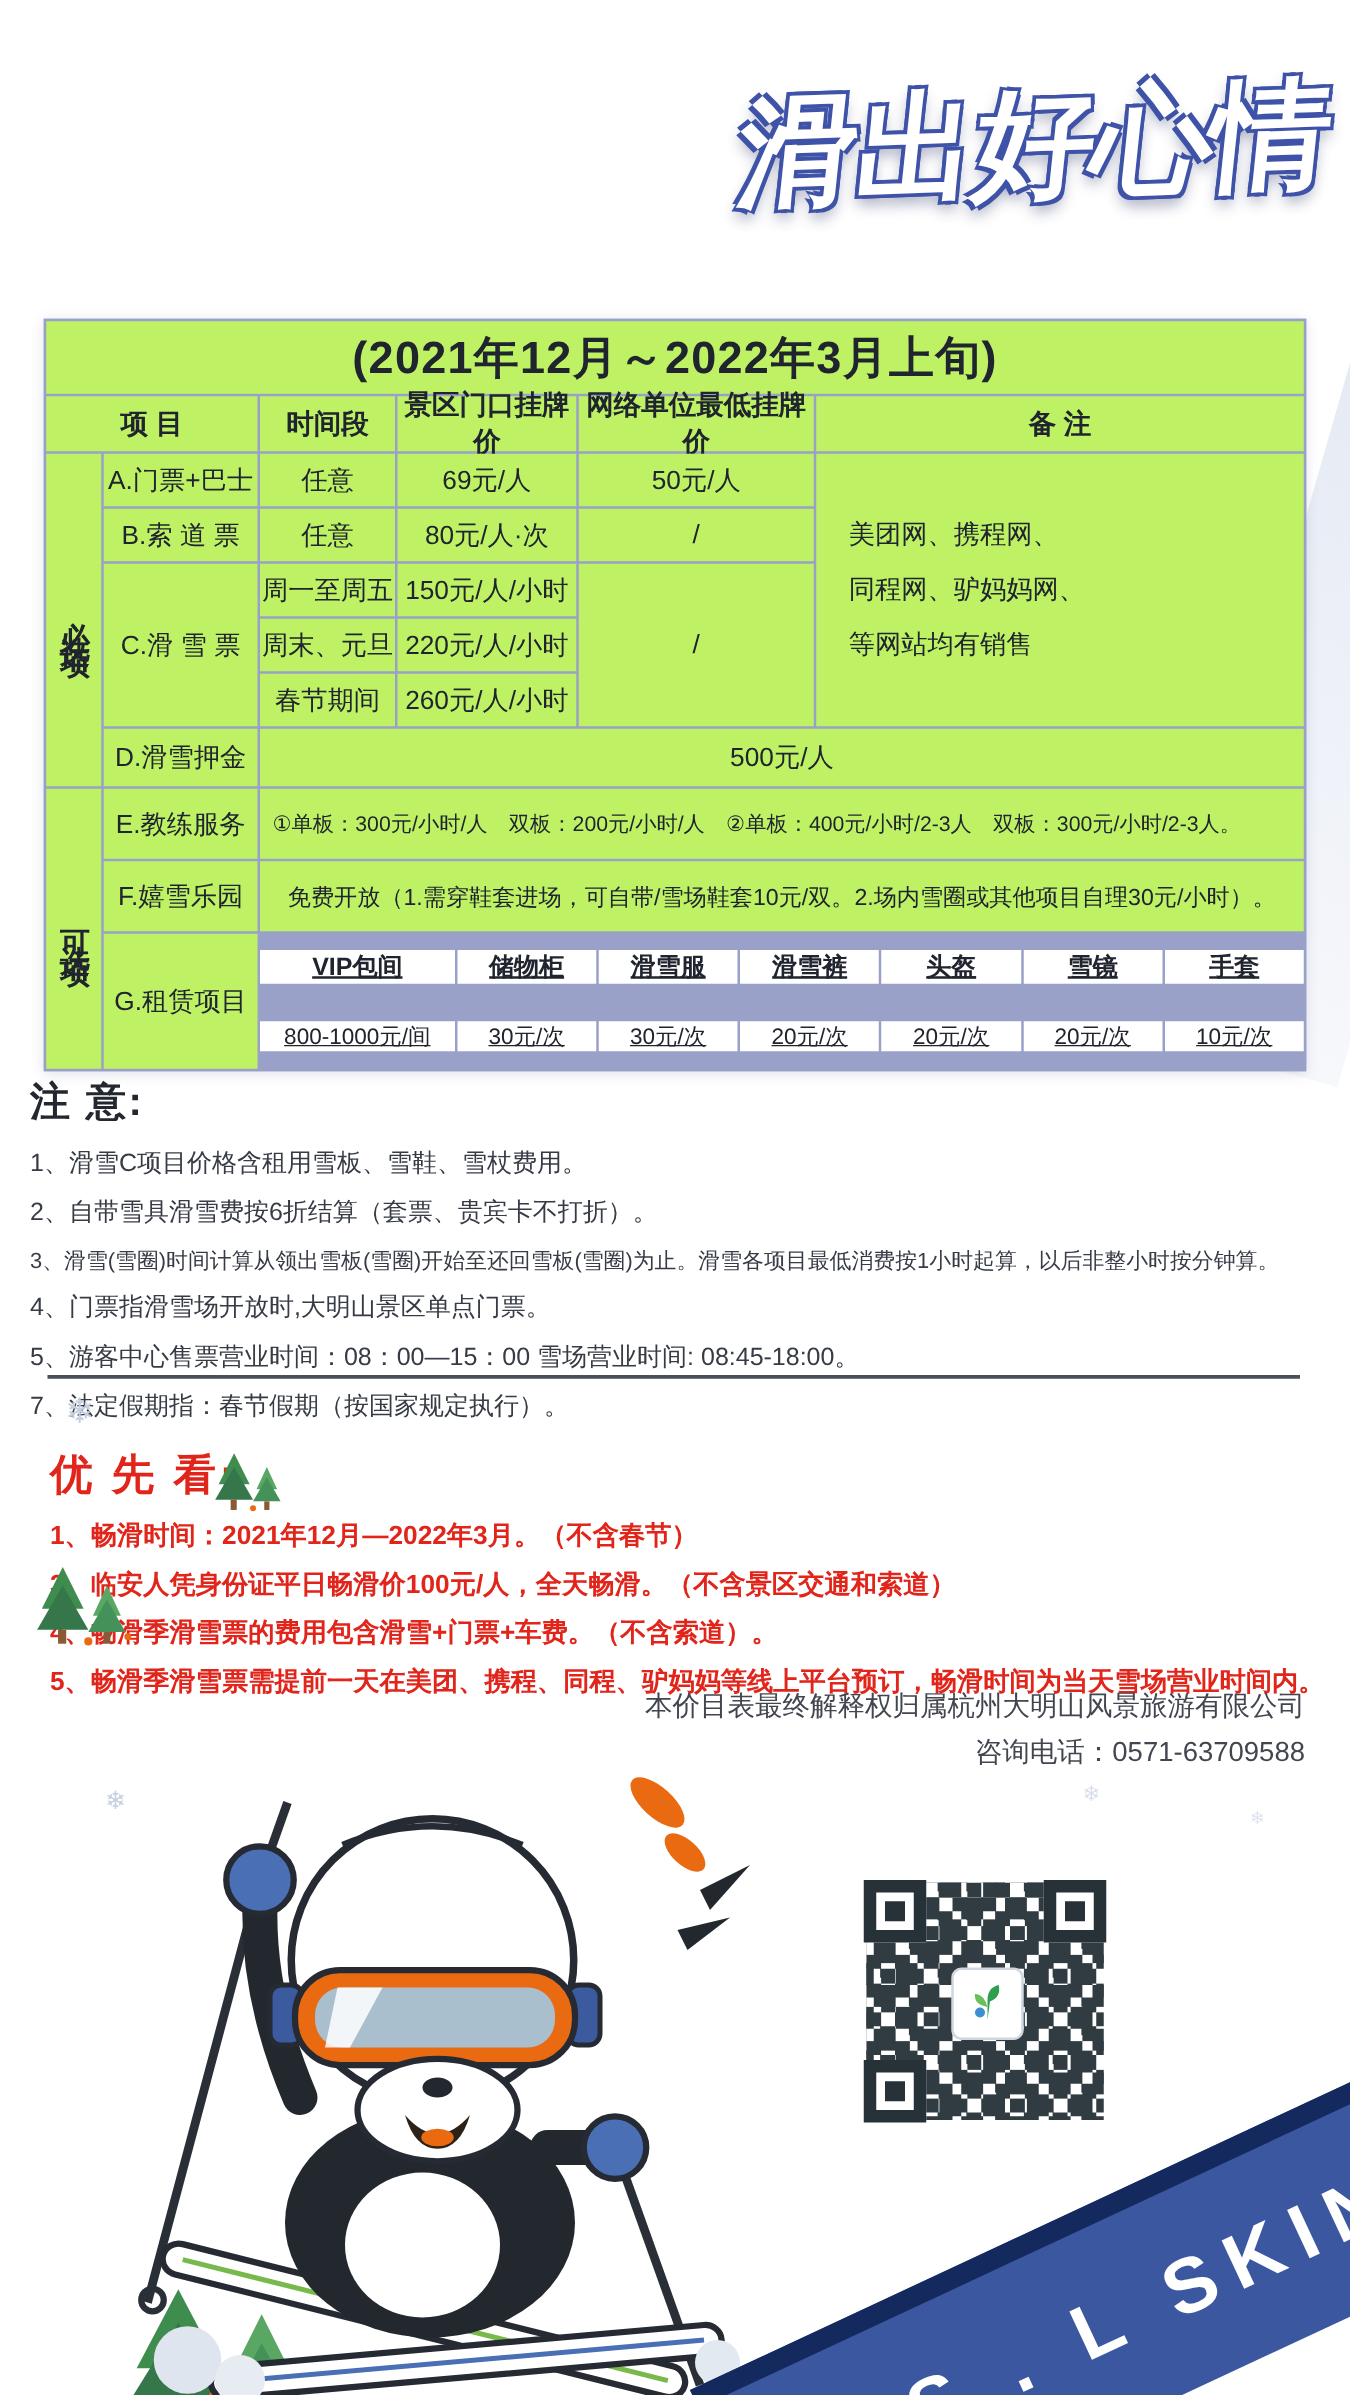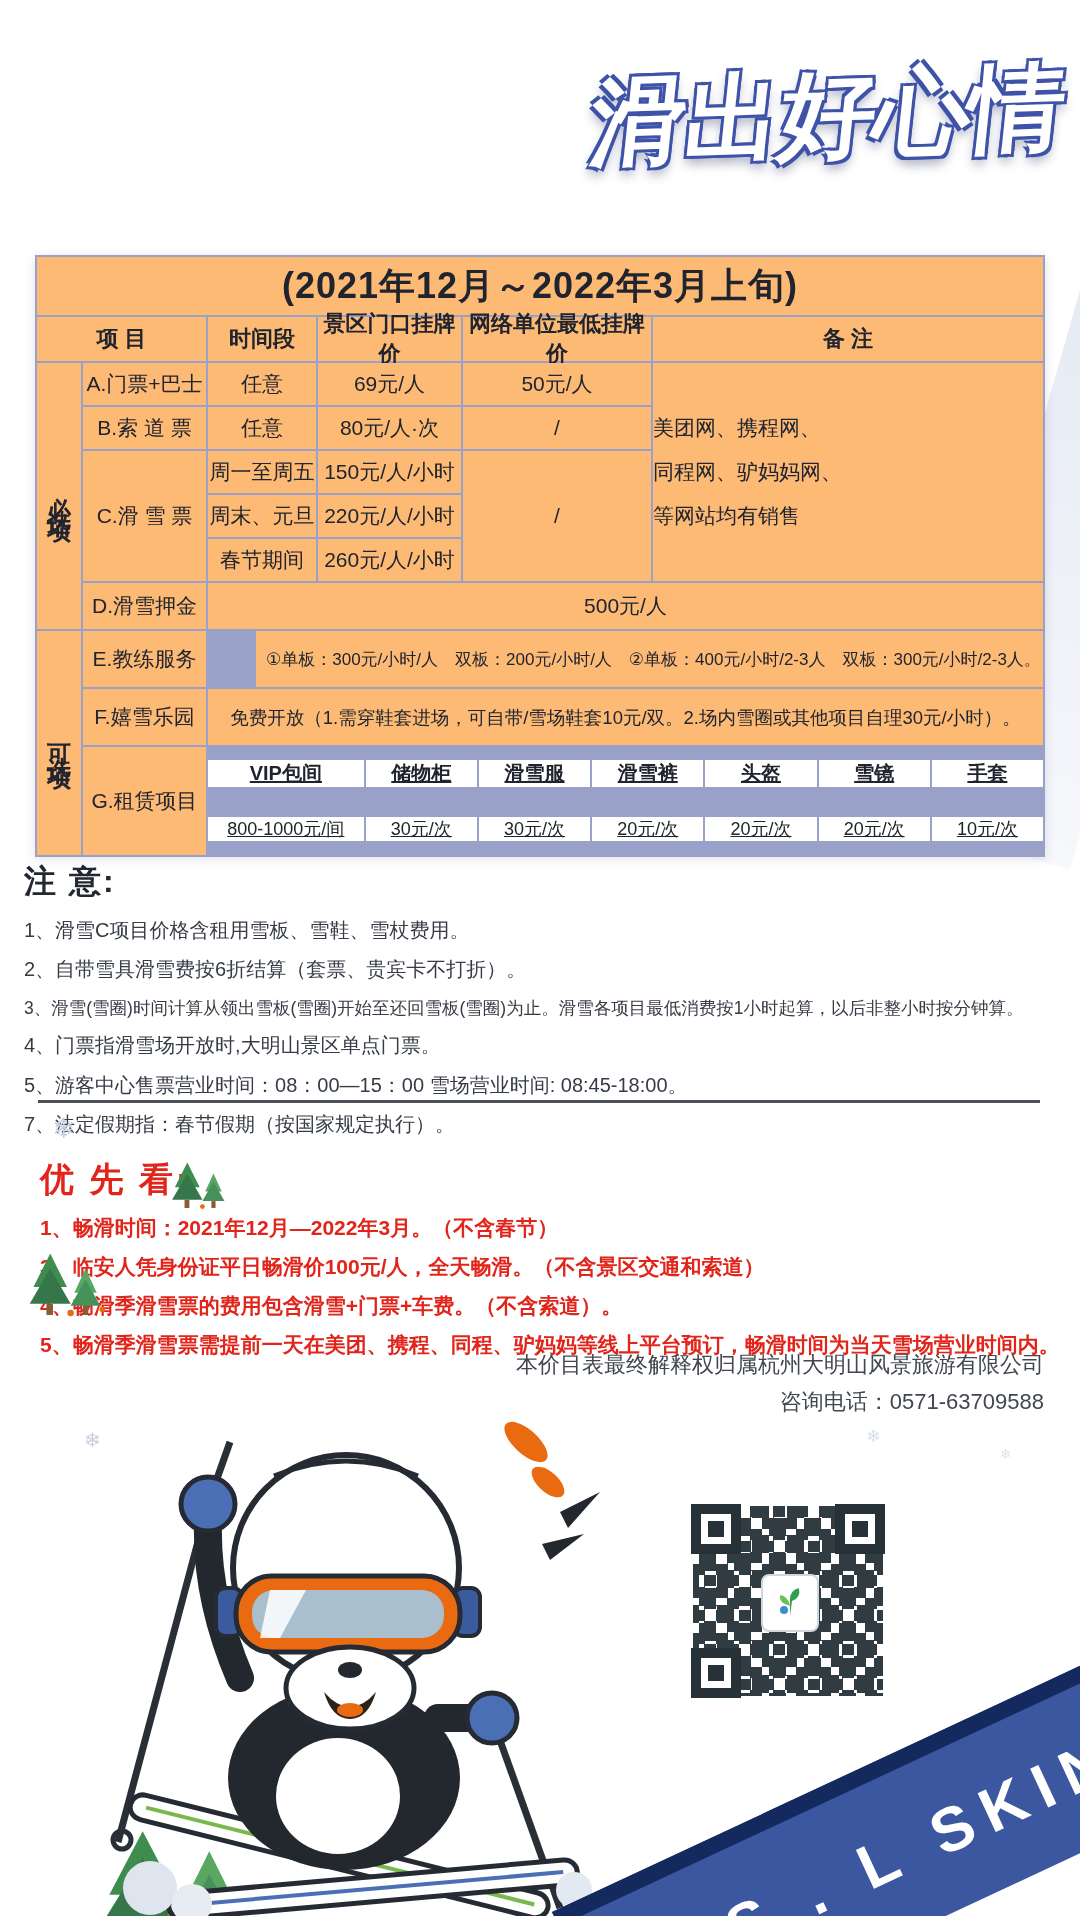--- a/index.html
+++ b/index.html
@@ -14,40 +14,40 @@
   .brand-cn{font-size:45px;font-weight:bold;letter-spacing:4px;}
   .brand-en{font-size:23px;font-weight:bold;letter-spacing:2.5px;margin-top:9px;}
   .slogan{position:absolute;left:592px;top:52px;font-size:96px;font-weight:900;color:#fff;
     letter-spacing:-2px;transform:skewX(-8deg) rotate(-2deg);white-space:nowrap;
     text-shadow:3px 3px 0 #3e53a8,-3px 3px 0 #3e53a8,3px -3px 0 #3e53a8,-3px -3px 0 #3e53a8,0 7px 12px rgba(30,40,90,.45);}
   
   .tbl{position:absolute;left:35px;top:255px;width:1006px;display:grid;
     grid-template-columns:44px 123px 108px 143px 188px 1fr;
     grid-template-rows:58px 44px 42px 42px 42px 42px 42px 46px 56px 56px 52px 54px;
     gap:2px;background:#9aa1c8;border:2px solid #9aa1c8;box-shadow:0 2px 10px rgba(90,100,150,.18);}
-  .tbl>div{background:#fdba74;display:flex;align-items:center;justify-content:center;
+  .tbl>div{background:#bef264;display:flex;align-items:center;justify-content:center;
     color:#20242e;font-size:21px;font-weight:500;text-align:center;}
   .t-title{grid-area:1/1/2/7;font-size:36px !important;font-weight:600 !important;letter-spacing:1px;}
   .th{font-size:22px !important;font-weight:bold !important;}
   .h-item{grid-area:2/1/3/3}.h-time{grid-area:2/3/3/4}.h-gate{grid-area:2/4/3/5}
   .h-online{grid-area:2/5/3/6}.h-remark{grid-area:2/6/3/7}
   .grp{writing-mode:vertical-lr;text-orientation:upright;font-weight:bold !important;
     font-size:24px !important;letter-spacing:12px;}
   .grp-req{grid-area:3/1/9/2}.grp-opt{grid-area:9/1/13/2}
   .a-item{grid-area:3/2/4/3}.a-time{grid-area:3/3/4/4}.a-gate{grid-area:3/4/4/5}.a-online{grid-area:3/5/4/6}
   .remark{grid-area:3/6/8/7;white-space:pre-line;justify-content:flex-start !important;
-    text-align:left !important;line-height:44px;}
+    text-align:left !important;padding-left:26px;line-height:44px;}
   .b-item{grid-area:4/2/5/3}.b-time{grid-area:4/3/5/4}.b-gate{grid-area:4/4/5/5}.b-online{grid-area:4/5/5/6}
   .c-item{grid-area:5/2/8/3}.c-online{grid-area:5/5/8/6}
   .c1-time{grid-area:5/3/6/4}.c1-gate{grid-area:5/4/6/5}
   .c2-time{grid-area:6/3/7/4}.c2-gate{grid-area:6/4/7/5}
   .c3-time{grid-area:7/3/8/4}.c3-gate{grid-area:7/4/8/5}
   .d-item{grid-area:8/2/9/3}.d-val{grid-area:8/3/9/7}
   .e-item{grid-area:9/2/10/3}.e-val{grid-area:9/3/10/7;font-size:17px !important;white-space:nowrap;
-    justify-content:flex-start !important;padding-left:10px;margin-left:48px;}
+    justify-content:flex-start !important;padding-left:10px;}
   .f-item{grid-area:10/2/11/3}.f-val{grid-area:10/3/11/7;font-size:18.5px !important;white-space:nowrap;}
   .g-item{grid-area:11/2/13/3}
   .g-sub{grid-area:11/3/13/7;display:grid !important;grid-template-columns:1.4fr repeat(6,1fr);
     grid-template-rows:1fr 1fr;gap:2px;background:#9aa1c8 !important;padding:0;text-decoration:underline;}
   .g-sub>div{background:#fff;display:flex;align-items:center;justify-content:center;color:#20242e;}
   .g-h{font-size:20px;font-weight:bold;}
   .g-v{font-size:18px;font-weight:500;}
   
   .notice{position:absolute;left:24px;top:860px;width:1005px;color:#363b45;}
   .notice-title{font-size:32px;font-weight:bold;color:#23272f;letter-spacing:2px;}

